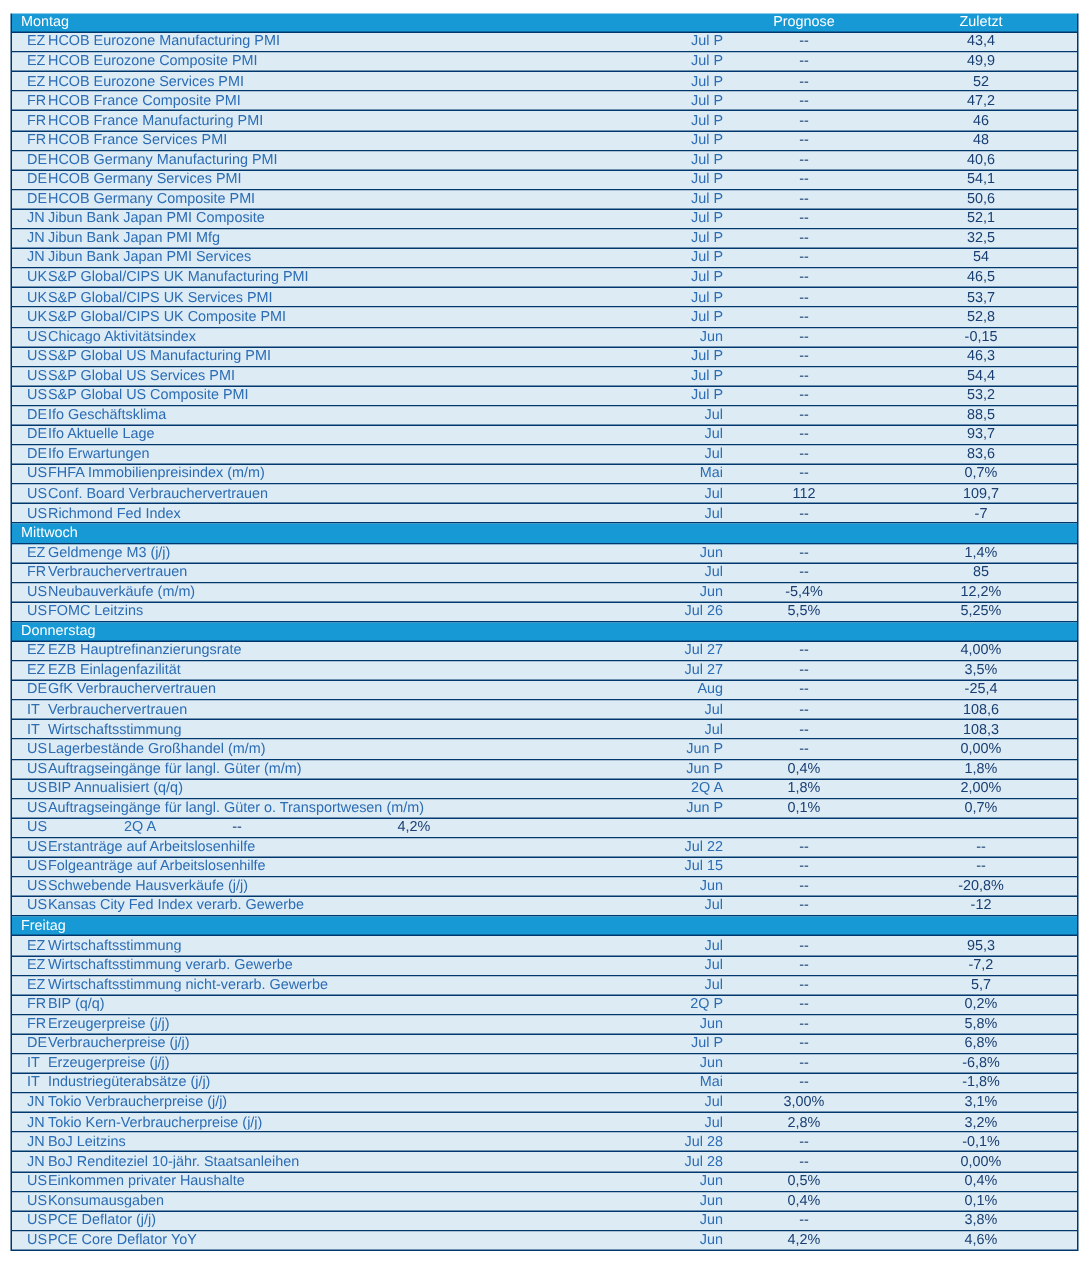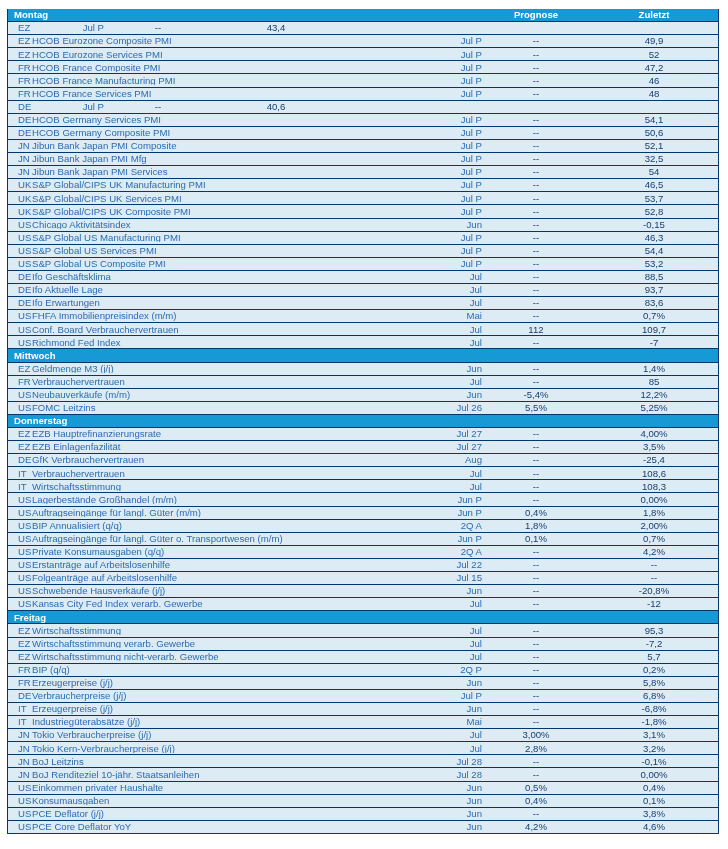--- a/index.html
+++ b/index.html
@@ -22,21 +22,21 @@
     border-right:1px solid var(--line);
     box-sizing:border-box;
   }
   .row,.day-row{
     display:flex;align-items:center;
     height:13.1px;box-sizing:border-box;
     border-bottom:1px solid var(--line);
     font-size:9.6px;line-height:1;
   }
   .row{background:var(--row-bg);color:var(--text);}
-  .day-row{background:var(--header-bg);color:var(--header-text);font-weight:bold;}
+  .day-row{background:var(--header-bg);color:var(--header-text);font-weight:normal;}
   .cell{box-sizing:border-box;white-space:nowrap;overflow:hidden;}
   .c-code{width:24px;padding-left:10px;}
   .c-name{flex:1;}
   .c-date{width:72px;text-align:right;}
   .c-forecast{width:108px;text-align:center;}
   .c-last{width:128px;text-align:center;}
   .row .c-forecast,.row .c-last{color:var(--value);}
   .day-label{flex:1;padding-left:6px;box-sizing:border-box;white-space:nowrap;}
 </style>
 </head>
@@ -44,20 +44,21 @@
 
 <div class="cal" id="cal">
   <div class="day-row">
     <span class="day-label">Montag</span>
     <span class="cell c-forecast">Prognose</span>
     <span class="cell c-last">Zuletzt</span>
   </div>
 
   <div class="row">
     <span class="cell c-code">EZ</span>
+    <span class="cell c-name">HCOB Eurozone Manufacturing PMI</span>
     <span class="cell c-date">Jul P</span>
     <span class="cell c-forecast">--</span>
     <span class="cell c-last">43,4</span>
   </div>
 
   <div class="row">
     <span class="cell c-code">EZ</span>
     <span class="cell c-name">HCOB Eurozone Composite PMI</span>
     <span class="cell c-date">Jul P</span>
     <span class="cell c-forecast">--</span>
@@ -91,20 +92,21 @@
   <div class="row">
     <span class="cell c-code">FR</span>
     <span class="cell c-name">HCOB France Services PMI</span>
     <span class="cell c-date">Jul P</span>
     <span class="cell c-forecast">--</span>
     <span class="cell c-last">48</span>
   </div>
 
   <div class="row">
     <span class="cell c-code">DE</span>
+    <span class="cell c-name">HCOB Germany Manufacturing PMI</span>
     <span class="cell c-date">Jul P</span>
     <span class="cell c-forecast">--</span>
     <span class="cell c-last">40,6</span>
   </div>
 
   <div class="row">
     <span class="cell c-code">DE</span>
     <span class="cell c-name">HCOB Germany Services PMI</span>
     <span class="cell c-date">Jul P</span>
     <span class="cell c-forecast">--</span>
@@ -359,21 +361,20 @@
   <div class="row">
     <span class="cell c-code">US</span>
     <span class="cell c-name">Auftragseingänge für langl. Güter o. Transportwesen (m/m)</span>
     <span class="cell c-date">Jun P</span>
     <span class="cell c-forecast">0,1%</span>
     <span class="cell c-last">0,7%</span>
   </div>
 
   <div class="row">
     <span class="cell c-code">US</span>
-    <span class="cell c-name">Private Konsumausgaben (q/q)</span>
     <span class="cell c-date">2Q A</span>
     <span class="cell c-forecast">--</span>
     <span class="cell c-last">4,2%</span>
   </div>
 
   <div class="row">
     <span class="cell c-code">US</span>
     <span class="cell c-name">Erstanträge auf Arbeitslosenhilfe</span>
     <span class="cell c-date">Jul 22</span>
     <span class="cell c-forecast">--</span>

